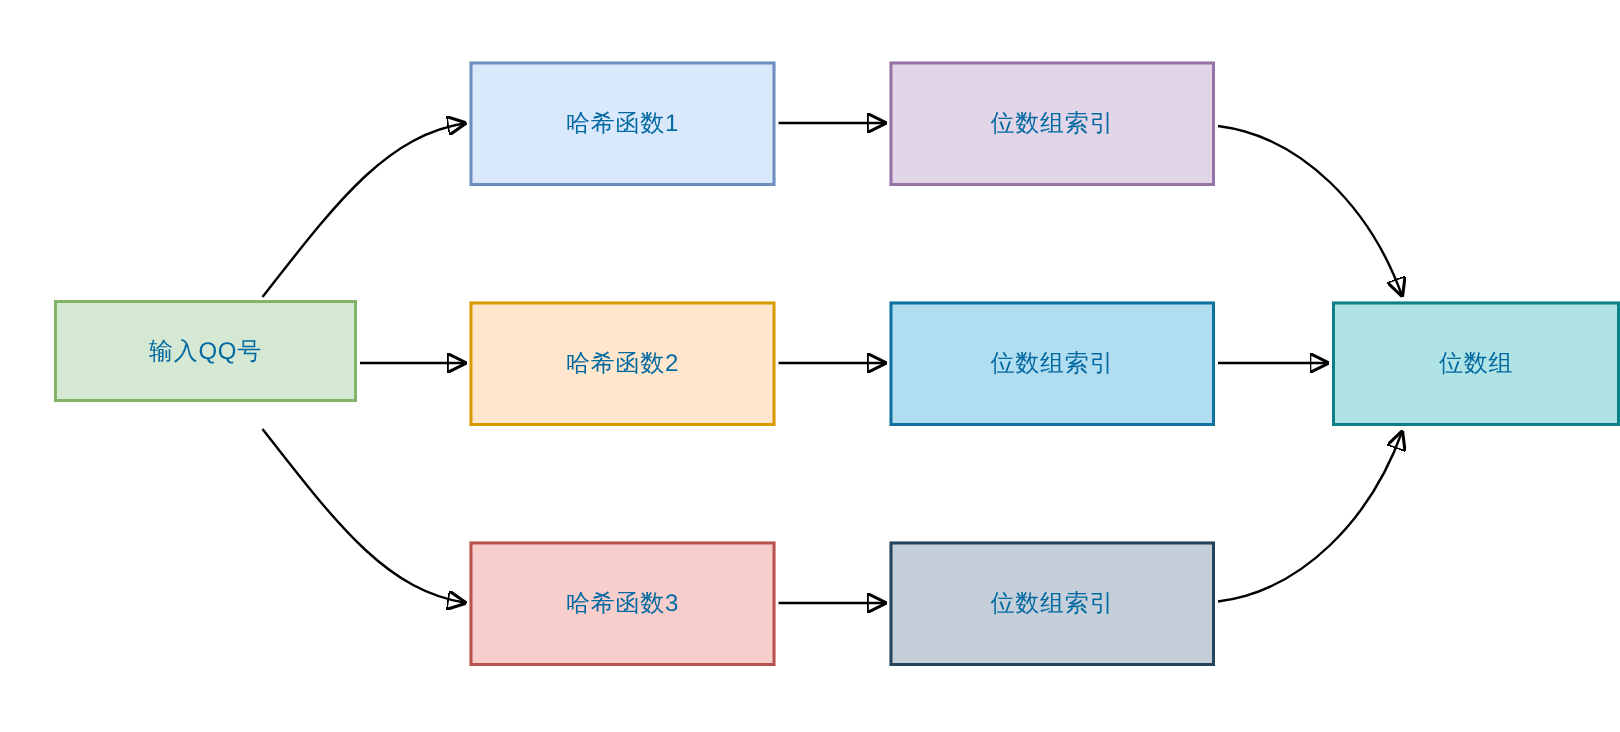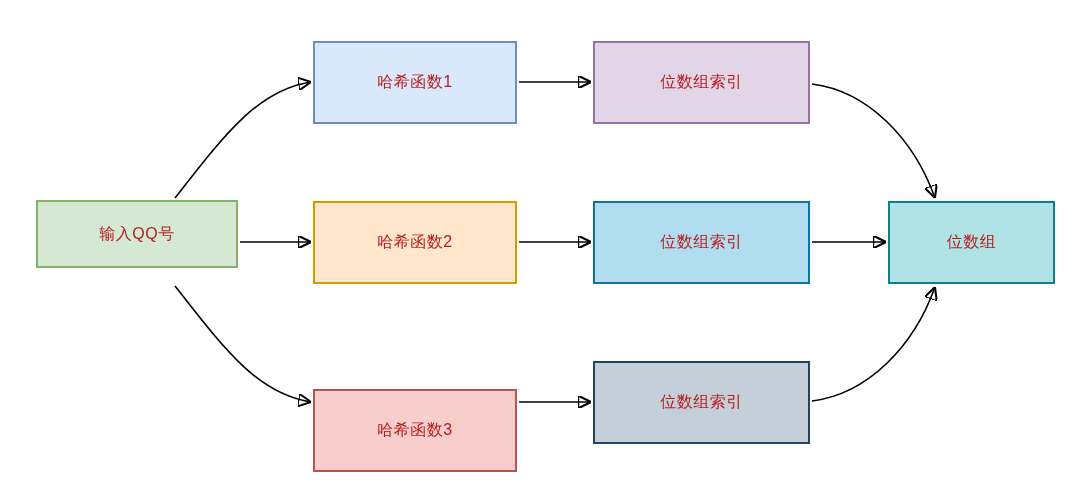--- a/index.html
+++ b/index.html
@@ -8,31 +8,31 @@
     background:#ffffff;
     font-family:"Liberation Sans","DejaVu Sans",sans-serif;
   }
   .stage{position:absolute;left:0;top:0;width:1080px;height:488px;}
   svg.edge-layer{position:absolute;left:0;top:0;width:1080px;height:488px;}
   svg.edge-layer path{fill:none;stroke:#000000;stroke-width:1.6px;}
   .node{
     position:absolute;box-sizing:border-box;
     border:2px solid #000;
     display:flex;align-items:center;justify-content:center;
-    font-size:16px;color:#b91c1c;letter-spacing:0.5px;
+    font-size:16px;color:#0369a1;letter-spacing:0.5px;
     text-align:center;
   }
   #n-input   {left:36px;  top:200px; width:202px; height:68px;}
   #n-hash1   {left:313px; top:41px;  width:204px; height:83px;}
   #n-hash2   {left:313px; top:201px; width:204px; height:83px;}
   #n-hash3   {left:313px; top:361px; width:204px; height:83px;}
   #n-index1  {left:593px; top:41px;  width:217px; height:83px;}
   #n-index2  {left:593px; top:201px; width:217px; height:83px;}
   #n-index3  {left:593px; top:361px; width:217px; height:83px;}
-  #n-bitarray{left:888px; top:201px; width:167px; height:83px;}
+  #n-bitarray{left:888px; top:201px; width:192px; height:83px;}
 </style>
 </head>
 <body style="background: rgb(255, 255, 255);">
 
 <div class="stage">
 
   <svg class="edge-layer" viewBox="0 0 1080 488" xmlns="http://www.w3.org/2000/svg">
     <defs>
       <marker id="arrowhead" viewBox="0 0 10 10" refX="10" refY="5" markerWidth="8" markerHeight="8" orient="auto-start-reverse">
         <path d="M0,0 L10,5 L0,10 z" fill="#000000"></path>
@@ -54,21 +54,21 @@
   </div>
 
   <div class="node" id="n-hash1" style="background: rgb(218, 232, 252); border-color: rgb(108, 142, 191);">
     <span>哈希函数1</span>
   </div>
 
   <div class="node" id="n-hash2" style="background: rgb(255, 230, 204); border-color: rgb(215, 155, 0);">
     <span>哈希函数2</span>
   </div>
 
-  <div class="node" id="n-hash3" style="background: rgb(248, 206, 204); border-color: rgb(184, 84, 80); margin-top: 28px;">
+  <div class="node" id="n-hash3" style="background: rgb(248, 206, 204); border-color: rgb(184, 84, 80);">
     <span>哈希函数3</span>
   </div>
 
   <div class="node" id="n-index1" style="background: rgb(225, 213, 231); border-color: rgb(150, 115, 166);">
     <span>位数组索引</span>
   </div>
 
   <div class="node" id="n-index2" style="background: rgb(177, 221, 240); border-color: rgb(16, 115, 158);">
     <span>位数组索引</span>
   </div>

